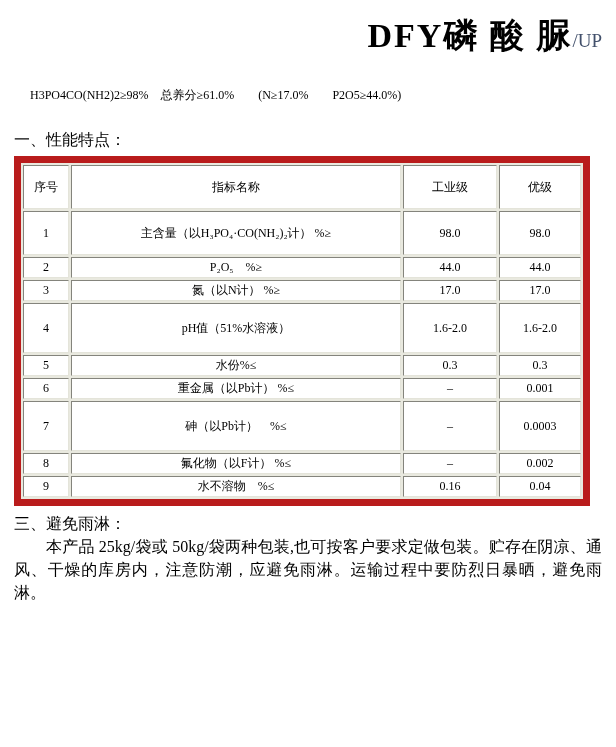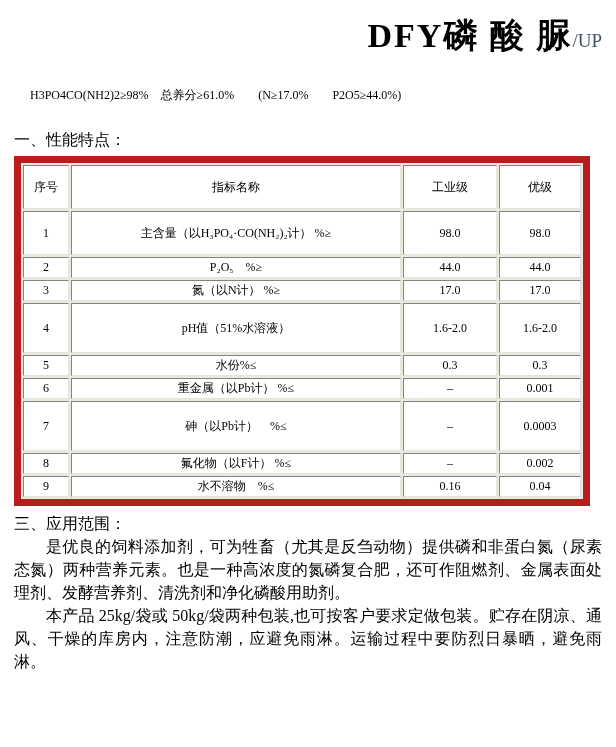--- a/index.html
+++ b/index.html
@@ -157,18 +157,17 @@
       </tr>
       <tr class="h-small">
         <td>9</td>
         <td>水不溶物　%≤</td>
         <td>0.16</td>
         <td>0.04</td>
       </tr>
     </tbody>
   </table>
 
-  <div class="sec-heading">三、应用范围：</div>
-  <p class="sec-para">是优良的饲料添加剂，可为牲畜（尤其是反刍动物）提供磷和非蛋白氮（尿素态氮）两种营养元素。也是一种高浓度的氮磷复合肥，还可作阻燃剂、金属表面处理剂、发酵营养剂、清洗剂和净化磷酸用助剂。</p>
+  <div class="sec-heading">三、避免雨淋：</div>
 
   <p class="sec-para">本产品 25kg/袋或 50kg/袋两种包装,也可按客户要求定做包装。贮存在阴凉、通风、干燥的库房内，注意防潮，应避免雨淋。运输过程中要防烈日暴晒，避免雨淋。</p>
 
 </div>
 
 </body></html>

